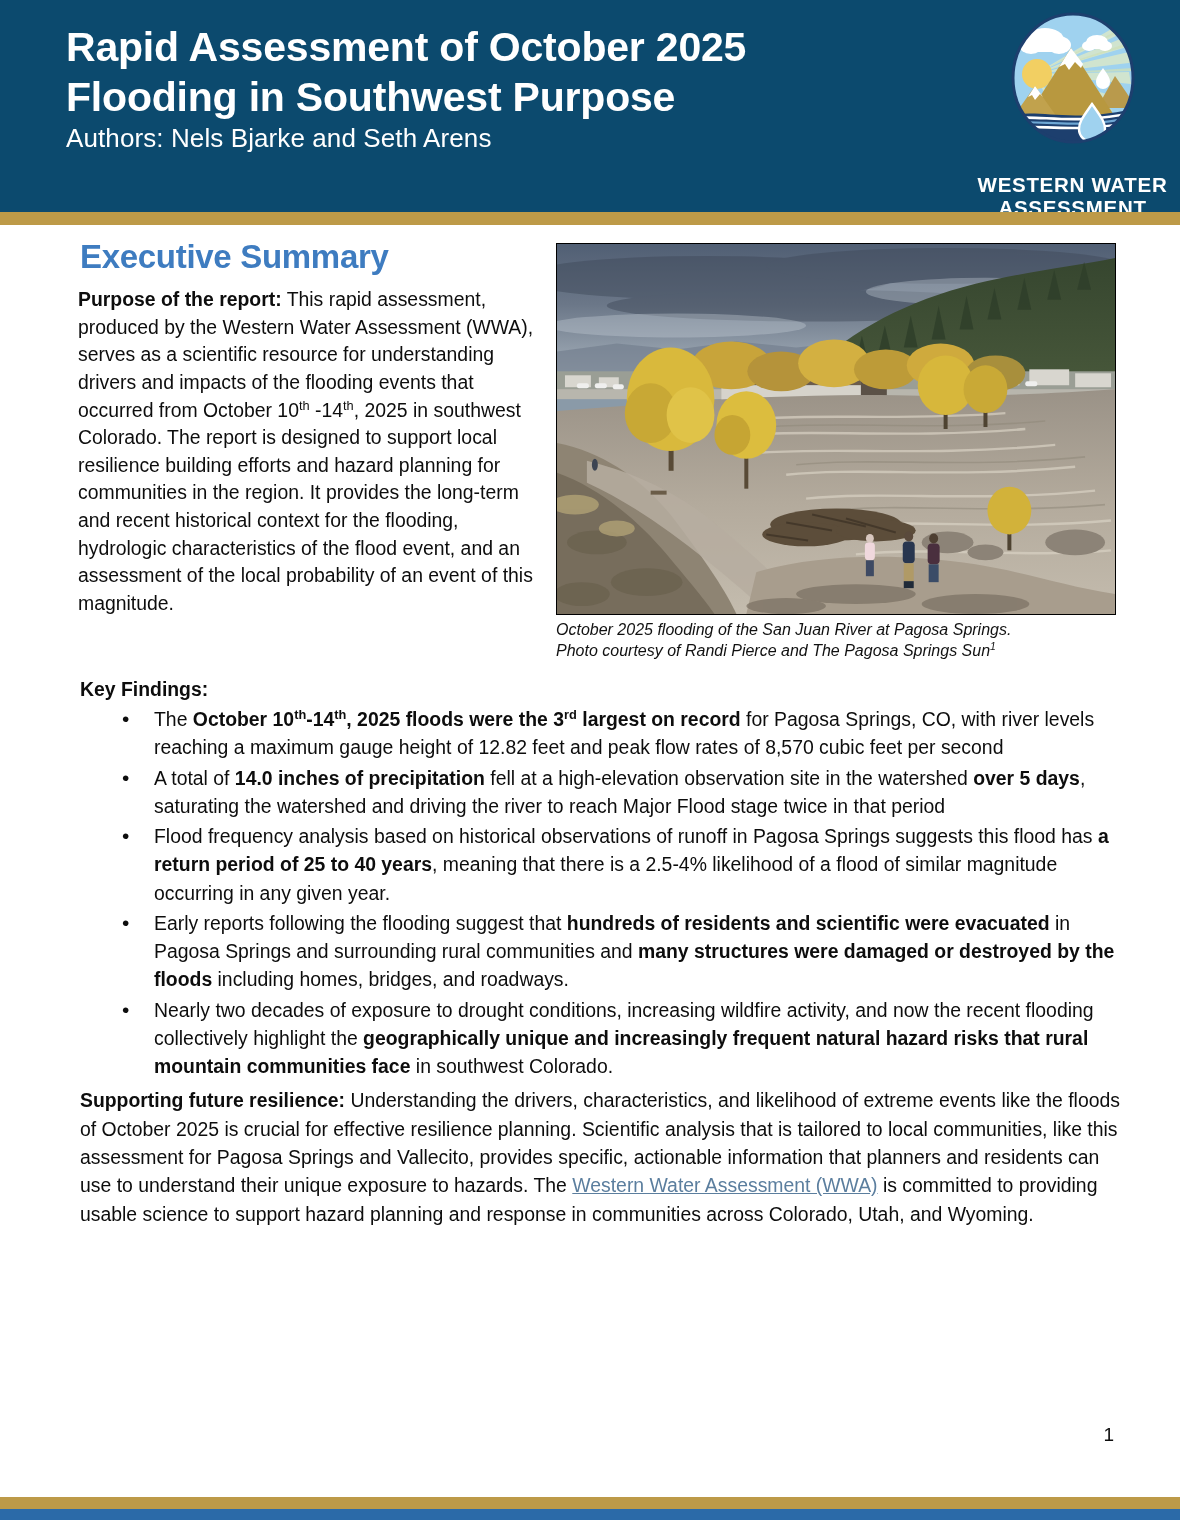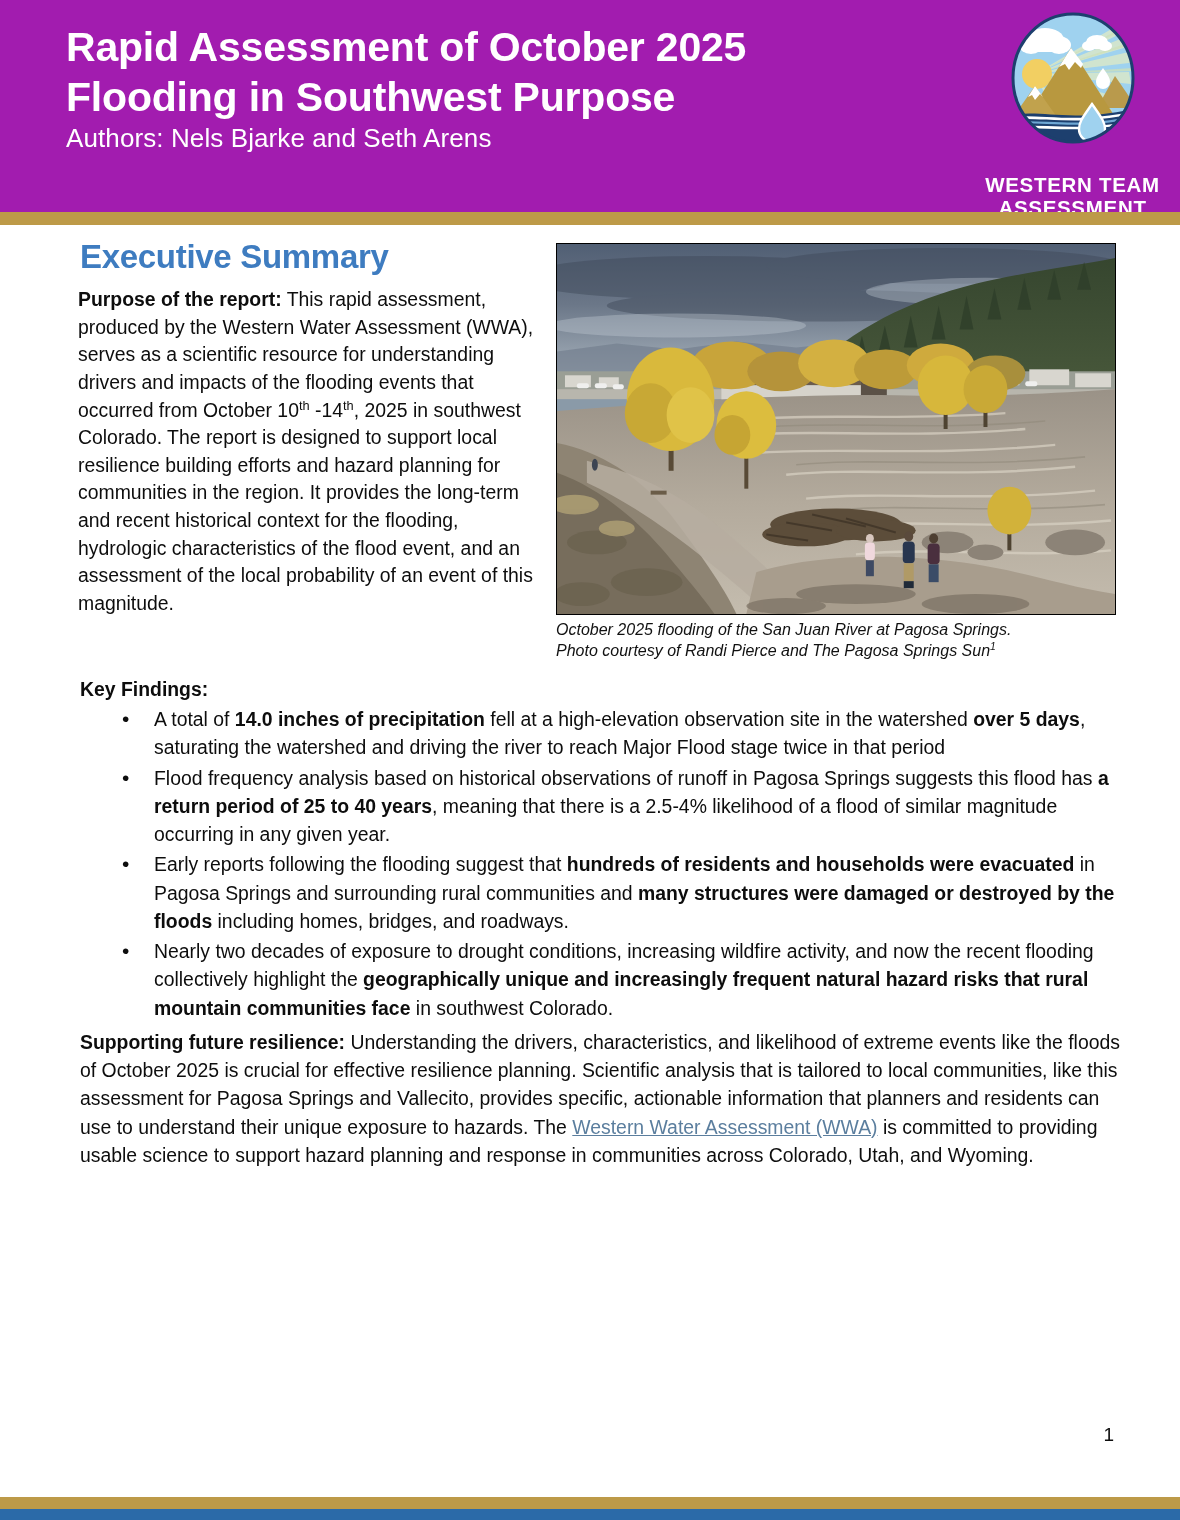--- a/index.html
+++ b/index.html
@@ -18,21 +18,21 @@
     height: 1520px;
     background: #ffffff;
   }
 
   
   .header {
     position: absolute;
     left: 0; top: 0;
     width: 1180px;
     height: 212px;
-    background: #a21caf;
+    background: #0c4a6e;
     display: flex;
     align-items: flex-start;
   }
 
   .header-text {
     padding: 22px 0 0 66px;
     flex: 1;
   }
 
   .doc-title {
@@ -304,21 +304,21 @@
           </g>
           <g stroke="#6fa8d4" stroke-width="2.2" fill="none">
             <path d="M-4,112.5 C29,105 61,120 132,103.5"></path>
           </g>
 
           <path d="M94,56 C99,63 101,66 101,70 a7,7 0 0 1 -14,0 C87,66 89,63 94,56 Z" fill="#ffffff"></path>
           <path d="M83,92 C92,105 96,110 96,117 a13,13 0 0 1 -26,0 C70,110 74,105 83,92 Z" fill="#9fd2ef" stroke="#ffffff" stroke-width="2.4"></path>
         </g>
         <ellipse cx="64" cy="66" rx="60" ry="64" fill="none" stroke="#1d3f6e" stroke-width="3"></ellipse>
       </svg>
-      <div class="logo-line logo-l1">WESTERN TEAM</div>
+      <div class="logo-line logo-l1">WESTERN WATER</div>
       <div class="logo-line logo-l2">ASSESSMENT</div>
       <div class="logo-line logo-l3">A NOAA CAP/RISA TEAM</div>
     </div>
   </div>
 
   <div class="gold-rule-top"></div>
 
   <div class="body-wrap">
 
     <div class="intro-row">
@@ -515,27 +515,30 @@
           <span>October 2025 flooding of the San Juan River at Pagosa Springs.</span><br>
           <span>Photo courtesy of Randi Pierce and The Pagosa Springs Sun</span><sup>1</sup>
         </div>
       </div>
     </div>
 
     <div class="key-findings-label">Key Findings:</div>
 
     <ul class="findings">
       <li>
+        The <b>October 10<sup>th</sup>-14<sup>th</sup>, 2025 floods were the 3<sup>rd</sup> largest on record</b> for Pagosa Springs, CO, with river levels reaching a maximum gauge height of 12.82 feet and peak flow rates of 8,570 cubic feet per second
+      </li>
+      <li>
         A total of <b>14.0 inches of precipitation</b> fell at a high-elevation observation site in the watershed <b>over 5 days</b>, saturating the watershed and driving the river to reach Major Flood stage twice in that period
       </li>
       <li>
         Flood frequency analysis based on historical observations of runoff in Pagosa Springs suggests this flood has <b>a return period of 25 to 40 years</b>, meaning that there is a 2.5-4% likelihood of a flood of similar magnitude occurring in any given year.
       </li>
       <li>
-        Early reports following the flooding suggest that <b>hundreds of residents and households were evacuated</b> in Pagosa Springs and surrounding rural communities and <b>many structures were damaged or destroyed by the floods</b> including homes, bridges, and roadways.
+        Early reports following the flooding suggest that <b>hundreds of residents and scientific were evacuated</b> in Pagosa Springs and surrounding rural communities and <b>many structures were damaged or destroyed by the floods</b> including homes, bridges, and roadways.
       </li>
       <li>
         Nearly two decades of exposure to drought conditions, increasing wildfire activity, and now the recent flooding collectively highlight the <b>geographically unique and increasingly frequent natural hazard risks that rural mountain communities face</b> in southwest Colorado.
       </li>
     </ul>
 
     <p class="closing-para">
       <b>Supporting future resilience:</b><span> Understanding the drivers, characteristics, and likelihood of extreme events like the floods of October 2025 is crucial for effective resilience planning. Scientific analysis that is tailored to local communities, like this assessment for Pagosa Springs and Vallecito, provides specific, actionable information that planners and residents can use to understand their unique exposure to hazards. The </span><a class="inline-link" href="#">Western Water Assessment (WWA)</a><span> is committed to providing usable science to support hazard planning and response in communities across Colorado, Utah, and Wyoming.</span>
     </p>
 

